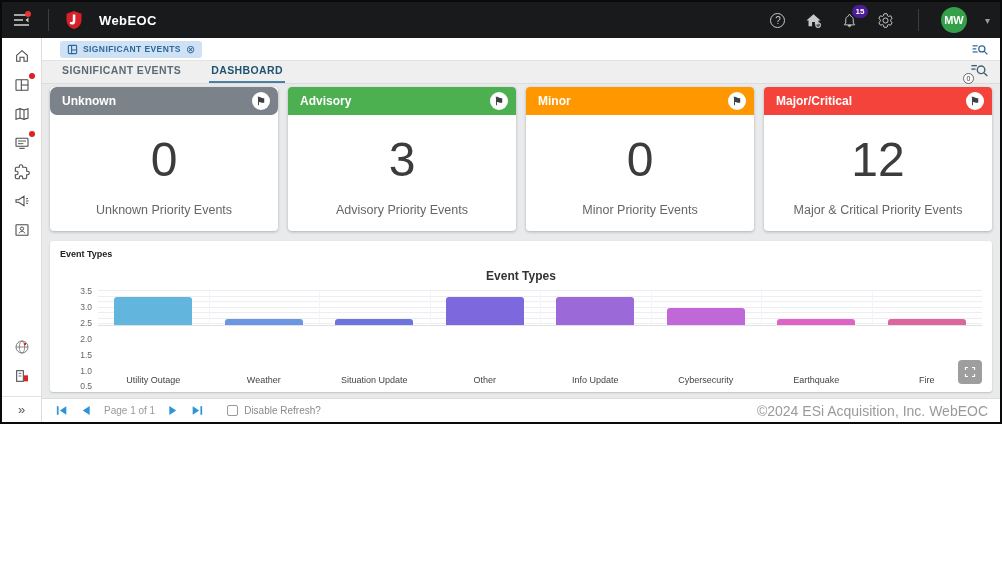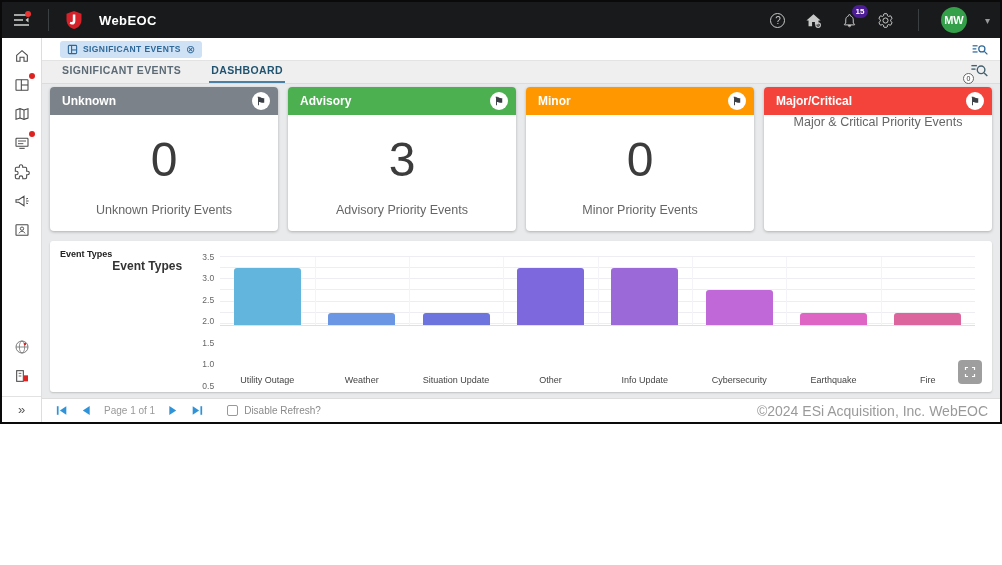--- a/index.html
+++ b/index.html
@@ -59,21 +59,21 @@
   
   .content { flex:1; background:#e9eaeb; padding:3px 8px 6px 8px; overflow:hidden; display:flex; flex-direction:column; }
   .cards-row { display:flex; gap:10px; }
   .stat-card { flex:1; background:#fff; border-radius:4px; box-shadow:0 1px 3px rgba(0,0,0,.25); overflow:hidden; height:144px; display:flex; flex-direction:column; }
   .stat-card-header { height:28px; display:flex; align-items:center; padding:0 8px 0 12px; color:#fff; font-size:12px; font-weight:bold; }
   .flag-circle { margin-left:auto; width:18px; height:18px; background:#fff; border-radius:50%; color:#3a4045; font-size:11px; display:flex; align-items:center; justify-content:center; cursor:pointer; }
   .stat-value { flex:1; display:flex; align-items:center; justify-content:center; font-size:48px; color:#3c3c3c; }
   .stat-label { text-align:center; color:#666; font-size:12.5px; padding-bottom:14px; }
 
   
-  .chart-panel { margin-top:10px; background:#fff; border-radius:3px; box-shadow:0 1px 2px rgba(0,0,0,.18); flex:1; position:relative; padding:8px 17px 4px 10px; display:flex; flex-direction:row; min-height:0; }
+  .chart-panel { margin-top:10px; background:#fff; border-radius:3px; box-shadow:0 1px 2px rgba(0,0,0,.18); flex:1; position:relative; padding:8px 10px 4px 10px; display:flex; flex-direction:column; min-height:0; }
   .chart-panel-header { font-size:9px; font-weight:bold; color:#222; }
   .chart-title { text-align:center; font-size:12px; font-weight:bold; color:#333; margin-top:10px; }
   .chart-region { flex:1; display:flex; min-height:0; margin-top:8px; }
   .y-gutter { width:38px; position:relative; }
   .y-tick { position:absolute; right:6px; transform:translateY(50%); font-size:8.5px; color:#666; }
   .plot-wrap { flex:1; display:flex; flex-direction:column; min-width:0;gap:44px; }
   .plot { position:relative; flex:1; border-bottom:1px solid #e0e0e4; }
   .hgrid { position:absolute; left:0; right:0; height:1px; background:#ededf2; }
   .vgrid { position:absolute; top:0; bottom:0; width:1px; background:#f4f4f8; }
   .bar { position:absolute; bottom:0; border-radius:3px 3px 0 0; cursor:pointer; }
@@ -256,21 +256,21 @@
               </g>
             </svg>
           <span class="zero-badge">0</span>
         </div>
       </div>
 
       <div class="content">
 
         <div class="cards-row">
           <div class="stat-card">
-            <div class="stat-card-header" style="background: rgb(123, 130, 137);">
+            <div class="stat-card-header" style="background: rgb(123, 130, 137); border-radius: 7px;">
                 <span>Unknown</span>
               <span class="flag-circle">⚑</span>
               </div>
             <div class="stat-value">0</div>
             <div class="stat-label">Unknown Priority Events</div>
           </div>
           <div class="stat-card">
             <div class="stat-card-header" style="background: rgb(76, 175, 80);">
                 <span>Advisory</span>
               <span class="flag-circle">⚑</span>
@@ -284,20 +284,21 @@
               <span class="flag-circle">⚑</span>
               </div>
             <div class="stat-value">0</div>
             <div class="stat-label">Minor Priority Events</div>
           </div>
           <div class="stat-card">
             <div class="stat-card-header" style="background: rgb(244, 67, 59);">
                 <span>Major/Critical</span>
               <span class="flag-circle">⚑</span>
               </div>
+            <div class="stat-value">12</div>
             <div class="stat-label">Major &amp; Critical Priority Events</div>
           </div>
         </div>
 
         <div class="chart-panel">
           <div class="chart-panel-header">Event Types</div>
           <div class="chart-title">Event Types</div>
           <div class="chart-region">
             <div class="y-gutter">
                 <span class="y-tick" style="bottom: 1.63934%;">0.5</span>

